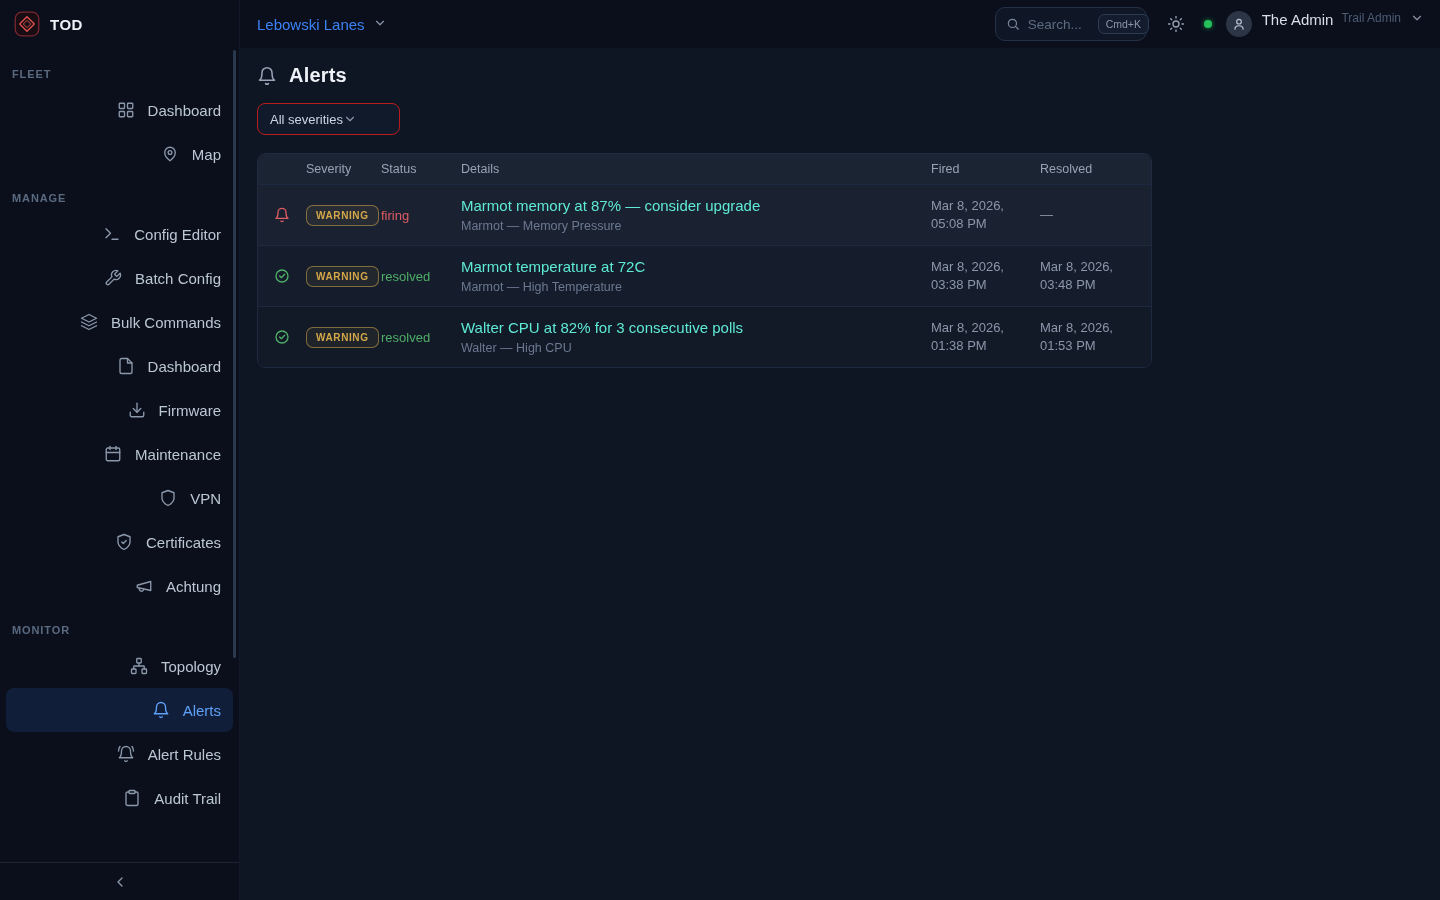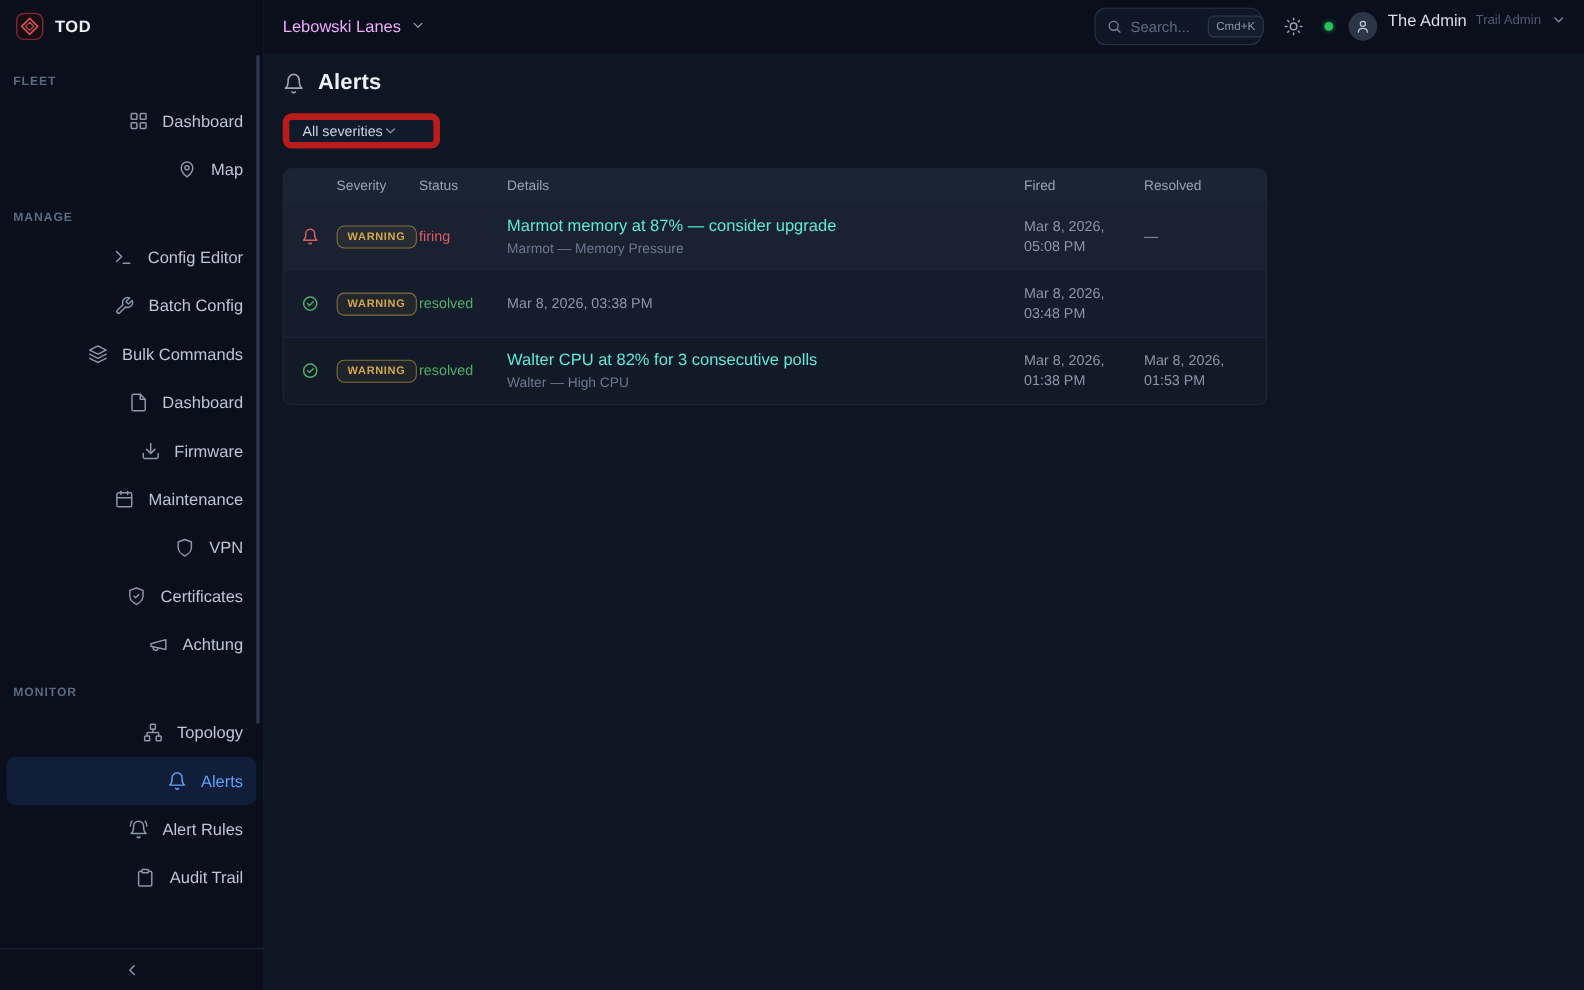--- a/index.html
+++ b/index.html
@@ -47,21 +47,21 @@
 
   
   .main-col { flex:1; display:flex; flex-direction:column; }
   .topbar {
     height:48px; flex-shrink:0; background:#0a0f1b;
     display:flex; align-items:center; justify-content:space-between;
     padding:0 16px 0 17px;
   }
   .org-selector {
     display:flex; align-items:flex-start; gap:8px; background:none; border:0;
-    color:#f0abfc; font-size:15px; font-family:inherit; cursor:pointer;
+    color:#3b82f6; font-size:15px; font-family:inherit; cursor:pointer;
   }
   .org-selector .chev, .user-menu .chev { color:#8b96a8; }
   .topbar-right { display:flex; align-items:center; }
   .searchbox {
     display:flex; align-items:center; gap:8px; height:34px; width:152px;
     background:#0f1726; border:1px solid #253149; border-radius:10px;
     padding:0 8px 0 10px; cursor:text;
   }
   .searchbox .search-ic { color:#7c899c; flex-shrink:0; }
   .searchbox input {
@@ -88,21 +88,21 @@
   .user-menu .chev { margin-left:9px; }
 
   
   .content { flex:1; background:#0e1523; padding:16px 0 0 17px; }
   .page-title-row { display:flex; align-items:center; gap:12px; margin-bottom:16px; }
   .page-title-row .title-ic { color:#9aa6b8; display:flex; }
   h1 { font-size:20px; font-weight:700; color:#eef2f7; letter-spacing:.2px; }
   .select {
     display:inline-flex; align-items:center; justify-content:flex-start;
     width:143px; height:32px; padding:0 10px 0 12px;
-    background:#111a2b; border:6px solid #b91c1c; border-radius:8px;
+    background:#111a2b; border:1px solid #b91c1c; border-radius:8px;
     color:#cbd5e1; font-size:13px; font-family:inherit; cursor:pointer;
     margin-bottom:18px;
   }
   .select .chev { color:#8b96a8; }
   .tabs {
     display:inline-flex; padding:3px; gap:2px; background:#111a29;
     border:1px solid #222e42; border-radius:9px; margin-bottom:15px;
   }
   .tab {
     padding:6px 13px; font-size:13.5px; color:#9aa6b8; background:transparent;
@@ -437,20 +437,24 @@
         <div class="td td-icon">
             <span class="row-icon ok">
               <svg class="ic16" viewBox="0 0 24 24" fill="none" stroke="currentColor" stroke-width="2" stroke-linecap="round" stroke-linejoin="round">
                 <circle cx="12" cy="12" r="9"></circle>
                 <path d="m8.5 12 2.5 2.5 5-5"></path>
               </svg>
             </span>
           </div>
         <div class="td"><span class="badge-warning">WARNING</span></div>
         <div class="td"><span class="status resolved">resolved</span></div>
+        <div class="td td-details">
+          <div class="row-title">Marmot temperature at 72C</div>
+          <div class="row-sub">Marmot — High Temperature</div>
+        </div>
         <div class="td td-time">Mar 8, 2026, 03:38 PM</div>
         <div class="td td-time">Mar 8, 2026, 03:48 PM</div>
       </div>
 
       <div class="trow r3">
         <div class="td td-icon">
             <span class="row-icon ok">
               <svg class="ic16" viewBox="0 0 24 24" fill="none" stroke="currentColor" stroke-width="2" stroke-linecap="round" stroke-linejoin="round">
                 <circle cx="12" cy="12" r="9"></circle>
                 <path d="m8.5 12 2.5 2.5 5-5"></path>

